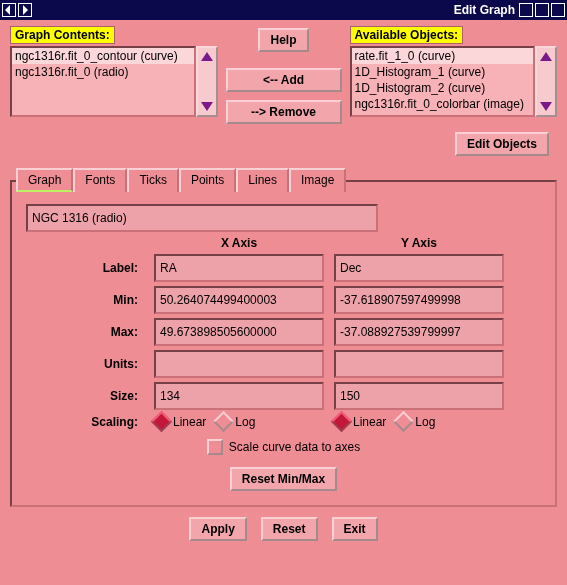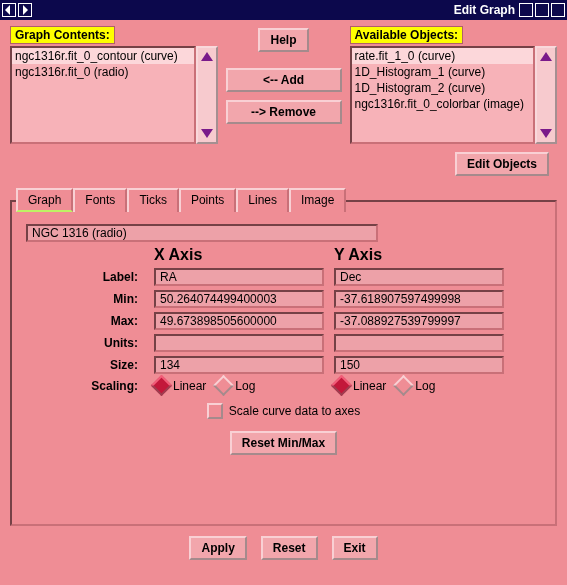--- a/index.html
+++ b/index.html
@@ -6,44 +6,44 @@
 body{background:#ef8d95;width:567px;height:585px;overflow:hidden;}
 .title-bar{background:#0c084c;color:#fff;height:20px;display:flex;align-items:center;justify-content:space-between;padding:0 2px;font-weight:bold;}
 .title-bar .left-icons,.title-bar .right-icons{display:flex;gap:2px;}
 .title-bar .t-icon{width:12px;height:12px;border:1px solid #fff;display:inline-block;position:relative;}
 .title-bar .t-icon.left::before{content:"";position:absolute;left:2px;top:1px;border-top:5px solid transparent;border-bottom:5px solid transparent;border-right:5px solid #fff;}
 .title-bar .t-icon.right::before{content:"";position:absolute;left:4px;top:1px;border-top:5px solid transparent;border-bottom:5px solid transparent;border-left:5px solid #fff;}
 .title-bar .title-text{flex:1;text-align:right;padding-right:4px;}
 .content{padding:6px 10px 4px 10px;}
 .top-row{display:flex;align-items:flex-start;gap:8px;}
 .panel-label{background:#ffff00;color:#000;font-weight:bold;padding:1px 4px;display:inline-block;border:1px solid #b06068;}
-.list-wrap{display:flex;align-items:stretch;height:98px;margin-top:2px;}
+.list-wrap{display:flex;align-items:stretch;height:71px;margin-top:2px;}
 .list-box{flex:1;background:#f7b2b8;border:2px inset #c97078;overflow:hidden;}
 .list-item{padding:1px 3px;font-size:12px;white-space:nowrap;}
 .list-item.selected{background:#fcd7da;}
 .scrollbar{width:18px;background:#f7cace;border:2px outset #f9d8db;display:flex;flex-direction:column;align-items:center;justify-content:space-between;padding:4px 0;}
 .scrollbar .arrow{width:0;height:0;}
 .scrollbar .arrow.up{border-left:6px solid transparent;border-right:6px solid transparent;border-bottom:9px solid #7a1a8a;}
 .scrollbar .arrow.down{border-left:6px solid transparent;border-right:6px solid transparent;border-top:9px solid #7a1a8a;}
 .left-col{width:220px;}
 .right-col{width:220px;}
 .mid-col{flex:1;display:flex;flex-direction:column;align-items:center;gap:16px;padding-top:2px;}
 .btn{background:#f2a6ac;border:2px outset #f9d0d4;padding:3px 10px;font-size:12px;font-weight:bold;color:#000;cursor:pointer;display:inline-block;text-align:center;}
 .edit-objects-row{text-align:right;margin:8px 8px 8px 0;}
 .tab-area{border:2px inset #c97078;padding:8px 8px 14px 8px;margin-top:2px;background:#ef8d95;position:relative;min-height:300px;}
 .tabs{display:flex;position:relative;top:-22px;margin-bottom:-14px;margin-left:-4px;}
 .tab{background:#ef8d95;border:2px solid #c97078;border-bottom:none;border-top-color:#f9d0d4;border-left-color:#f9d0d4;padding:3px 10px;margin-right:0px;font-size:12px;cursor:pointer;}
 .tab.active{background:#ef8d95;border-bottom:2px solid #bef264;position:relative;z-index:2;}
 .form{padding:4px 6px 0 6px;}
 .form-row{display:flex;align-items:center;margin-bottom:4px;}
 .form-row .lbl{width:118px;text-align:right;padding-right:6px;font-weight:bold;font-size:12px;}
 .form-row .field{flex:1;}
-.text-input{background:#eda1a8;border:2px inset #c97078;padding:2px 4px;height:18px;font-size:12px;color:#000;width:100%;box-sizing:border-box;}
+.text-input{background:#eda1a8;border:2px inset #c97078;padding:2px 4px;height:28px;font-size:12px;color:#000;width:100%;box-sizing:border-box;}
 .axis-grid{display:grid;grid-template-columns:118px 170px 170px;column-gap:10px;row-gap:4px;align-items:center;margin-top:2px;}
-.axis-grid .hdr{text-align:left;font-weight:bold;font-size:16px;}
+.axis-grid .hdr{text-align:center;font-weight:bold;font-size:12px;}
 .axis-grid .rlbl{text-align:right;font-weight:bold;padding-right:6px;font-size:12px;}
 .radio-wrap{display:flex;align-items:center;gap:10px;}
 .radio{display:flex;align-items:center;gap:4px;cursor:pointer;}
 .diamond{width:11px;height:11px;transform:rotate(45deg);border:2px outset #f9d0d4;background:#ef8d95;}
 .diamond.sel{background:#c3183a;border:2px outset #f35f7a;}
 .check-row{display:flex;justify-content:center;align-items:center;gap:6px;margin-top:10px;}
 .checkbox{width:12px;height:12px;border:2px outset #f9d0d4;background:#ef8d95;}
 .reset-row{display:flex;justify-content:center;margin-top:12px;}
 .bottom-row{display:flex;justify-content:center;gap:14px;margin-top:10px;}
 </style>

